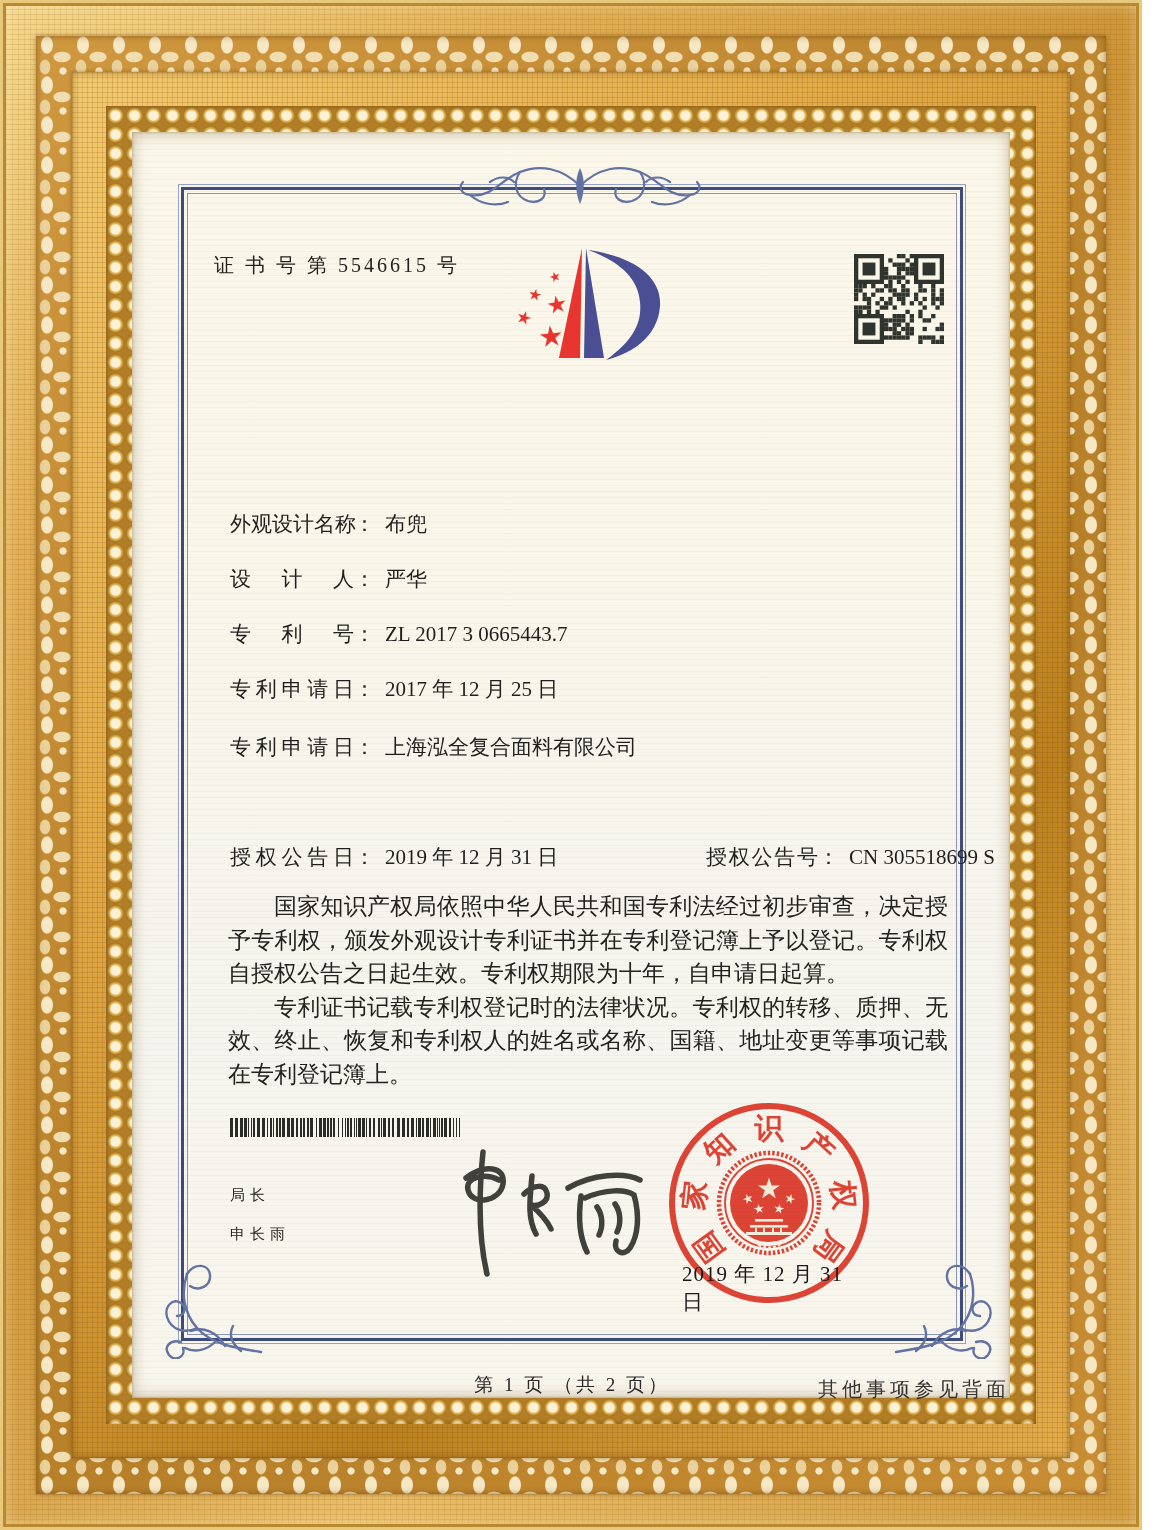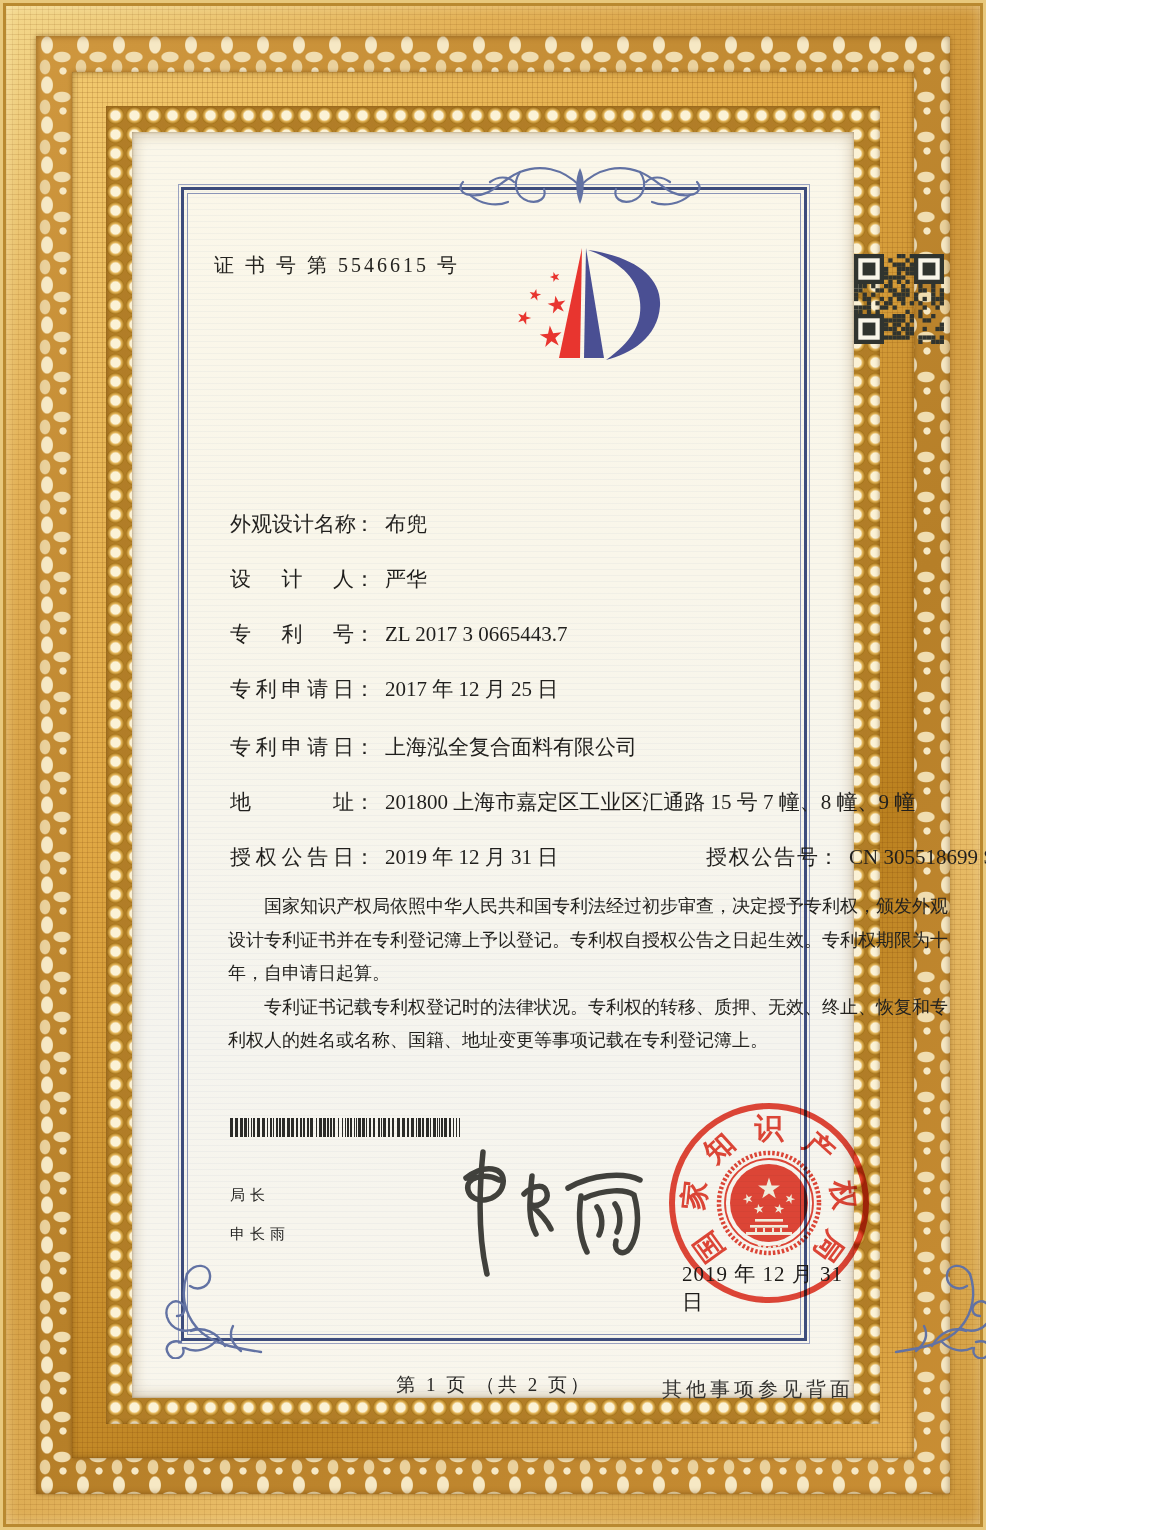--- a/index.html
+++ b/index.html
@@ -1,17 +1,17 @@
 <!DOCTYPE html>
 <html><head>
 <meta charset="utf-8">
 <style>
   html,body{margin:0;padding:0;background:#ffffff;}
   #stage{
-    position:relative;width:986px;height:1530px;overflow:hidden;
+    position:relative;width:1142px;height:1530px;overflow:hidden;
     font-family:"Liberation Serif","DejaVu Serif",serif;color:#1d1c1a;background:#fff;text-decoration:underline;
   }
   
   .band{position:absolute;}
   .b-outer{inset:0;
     background:
       repeating-linear-gradient(0deg, rgba(125,70,10,.14) 0 1px, transparent 1px 5px),
       repeating-linear-gradient(90deg, rgba(125,70,10,.10) 0 1px, transparent 1px 6px),
       linear-gradient(135deg,#f4d88c 0%,#e3b156 20%,#cd9436 45%,#e9bd68 70%,#d09a3c 100%);
     box-shadow: inset 0 0 0 3px #e8c87c, inset 0 0 0 6px #b98930, inset 0 0 18px rgba(255,248,220,.8);
@@ -53,21 +53,21 @@
   .abs{position:absolute;}
   
   .cert-no{left:82px;top:120px;font-size:20px;letter-spacing:3px;color:#23221f;}
   .title{left:0;right:0;top:256px;text-align:center;font-size:47px;font-weight:bold;
          letter-spacing:7px;color:#141413;}
   .frow{left:98px;font-size:21px;white-space:nowrap;color:#201f1d;}
   .flabel{display:inline-block;width:124px;text-align:justify;text-align-last:justify;}
   .flabel.w2{width:112px;margin-left:18px;}
   .fcolon{margin-right:10px;}
   .fgroup2{position:absolute;left:458px;top:0;}
-  .paras{left:96px;width:720px;top:758px;font-size:18px;line-height:33.5px;
+  .paras{left:96px;width:720px;top:758px;font-size:23px;line-height:33.5px;
          text-align:justify;color:#23221f;}
   .paras p{margin:0;text-indent:2em;}
   .signer{left:98px;font-size:15px;letter-spacing:5px;color:#262523;
           font-family:"Liberation Sans","DejaVu Sans",sans-serif;}
   .seal-date{left:550px;top:1128px;width:176px;font-size:21px;color:#1c1a18;z-index:6;
              letter-spacing:1px;}
   .pageinfo{left:46px;right:44px;top:1240px;text-align:center;font-size:19px;letter-spacing:3px;color:#2a2927;}
   .backnote{left:0;right:0;top:1244px;text-align:right;font-size:20px;letter-spacing:4px;color:#33322f;}
   
   .seal{left:537px;top:971px;width:200px;height:200px;z-index:5;mix-blend-mode:multiply;opacity:.93;}
@@ -307,23 +307,20 @@
     </div>
     <div class="abs frow" style="top:488px">
       <span class="flabel">专利号</span><span class="fcolon">：</span><span class="fvalue">ZL 2017 3 0665443.7</span>
     </div>
     <div class="abs frow" style="top:543px">
       <span class="flabel">专利申请日</span><span class="fcolon">：</span><span class="fvalue">2017 年 12 月 25 日</span>
     </div>
     <div class="abs frow" style="top:601px">
       <span class="flabel">专利申请日</span><span class="fcolon">：</span><span class="fvalue">上海泓全复合面料有限公司</span>
     </div>
-    <div class="abs frow" style="top:656px">
-      <span class="flabel">地址</span><span class="fcolon">：</span><span class="fvalue">201800 上海市嘉定区工业区汇通路 15 号 7 幢、8 幢、9 幢</span>
-    </div>
     <div class="abs frow" style="top:711px">
       <span class="flabel">授权公告日</span><span class="fcolon">：</span><span class="fvalue">2019 年 12 月 31 日</span>
       <span class="fgroup2">
         <span class="flabel w2">授权公告号</span><span class="fcolon">：</span><span class="fvalue">CN 305518699 S</span>
       </span>
     </div>
 
     <div class="abs paras">
       <p>国家知识产权局依照中华人民共和国专利法经过初步审查，决定授予专利权，颁发外观设计专利证书并在专利登记簿上予以登记。专利权自授权公告之日起生效。专利权期限为十年，自申请日起算。</p>
       <p>专利证书记载专利权登记时的法律状况。专利权的转移、质押、无效、终止、恢复和专利权人的姓名或名称、国籍、地址变更等事项记载在专利登记簿上。</p>

